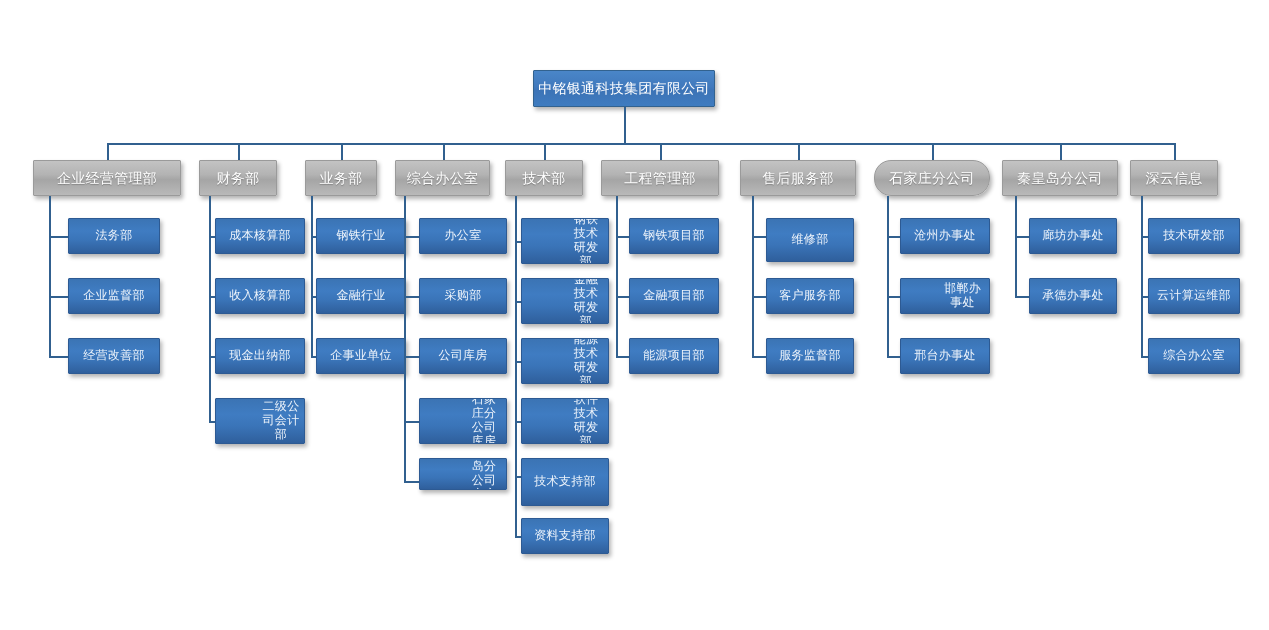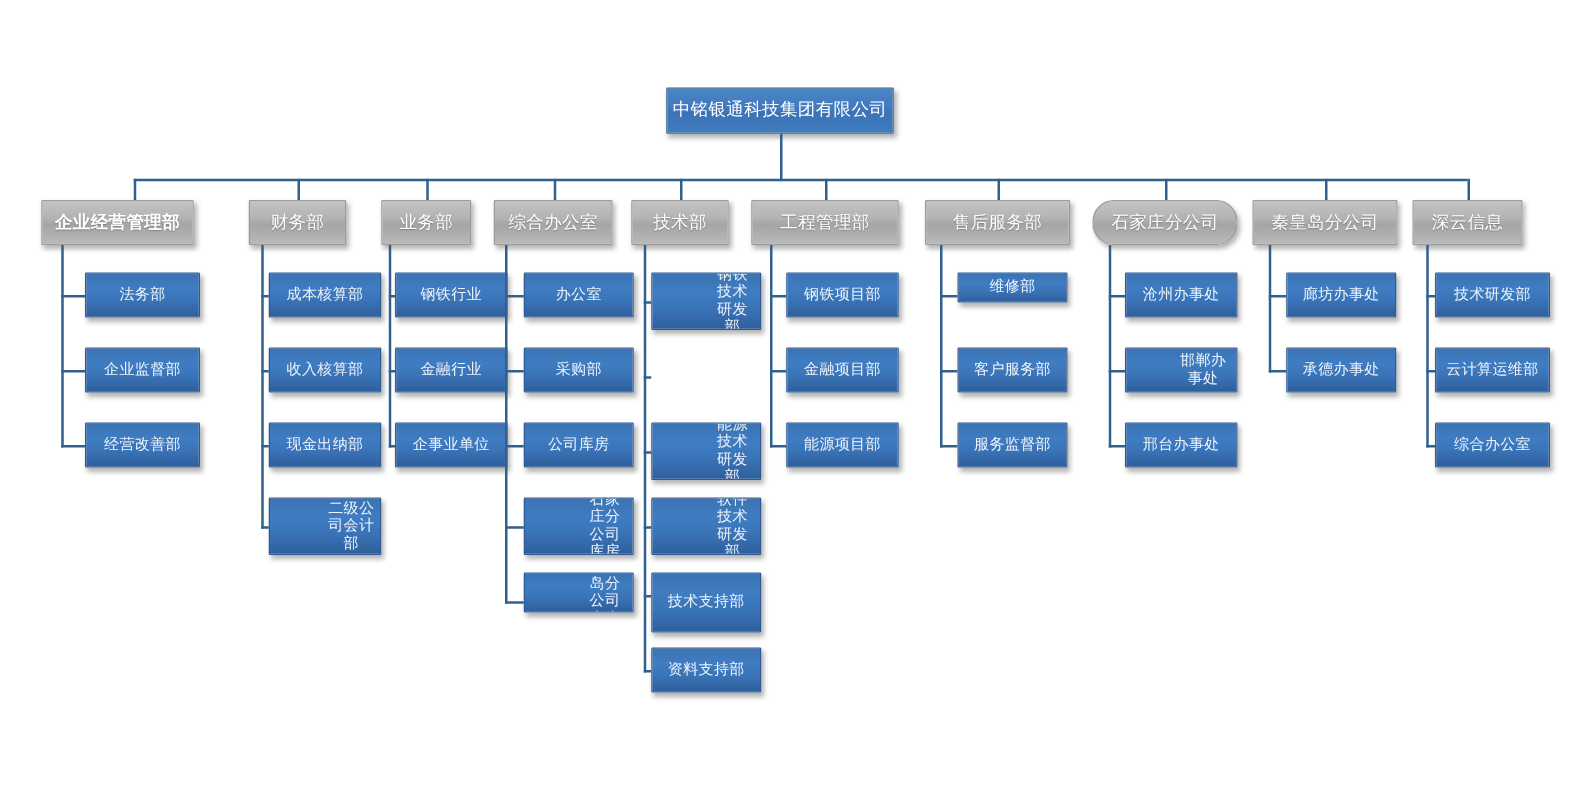--- a/index.html
+++ b/index.html
@@ -79,21 +79,21 @@
 </head>
 <body>
 
 <div id="chart-root">
     <div class="node root" style="left: 533px; top: 70px; width: 182px; height: 37px;">
       <span class="label">中铭银通科技集团有限公司</span>
     </div>
     <div class="conn v" style="left: 624px; top: 107px; height: 38px;"></div>
     <div class="conn h" style="left: 107px; top: 143px; width: 1067px;"></div>
     <div class="conn v" style="left: 107px; top: 143px; height: 17px;"></div>
-    <div class="node dept" style="left: 33px; top: 160px; width: 122px; height: 36px; font-weight: bold;">
+    <div class="node dept" style="left: 33px; top: 160px; width: 148px; height: 36px;">
       <span class="label">企业经营管理部</span>
     </div>
     <div class="node child" style="left: 68px; top: 218px; width: 92px; height: 36px;">
       <span class="label">法务部</span>
     </div>
     <div class="conn h" style="left: 49px; top: 236px; width: 19px;"></div>
     <div class="node child" style="left: 68px; top: 278px; width: 92px; height: 36px;">
       <span class="label">企业监督部</span>
     </div>
     <div class="conn h" style="left: 49px; top: 296px; width: 19px;"></div>
@@ -166,20 +166,23 @@
     <div class="conn h" style="left: 404px; top: 481px; width: 15px;"></div>
     <div class="conn v" style="left: 404px; top: 196px; height: 287px;"></div>
     <div class="conn v" style="left: 544px; top: 143px; height: 17px;"></div>
     <div class="node dept" style="left: 505px; top: 160px; width: 78px; height: 36px;">
       <span class="label">技术部</span>
     </div>
     <div class="node child two-line" style="left: 521px; top: 218px; width: 88px; height: 46px;">
       <span class="label">钢铁技术研发部</span>
     </div>
     <div class="conn h" style="left: 515px; top: 241px; width: 6px;"></div>
+    <div class="node child two-line" style="left: 521px; top: 278px; width: 88px; height: 46px;">
+      <span class="label">金融技术研发部</span>
+    </div>
     <div class="conn h" style="left: 515px; top: 301px; width: 6px;"></div>
     <div class="node child two-line" style="left: 521px; top: 338px; width: 88px; height: 46px;">
       <span class="label">能源技术研发部</span>
     </div>
     <div class="conn h" style="left: 515px; top: 361px; width: 6px;"></div>
     <div class="node child two-line" style="left: 521px; top: 398px; width: 88px; height: 46px;">
       <span class="label">软件技术研发部</span>
     </div>
     <div class="conn h" style="left: 515px; top: 421px; width: 6px;"></div>
     <div class="node child" style="left: 521px; top: 458px; width: 88px; height: 48px;">
@@ -205,21 +208,21 @@
     <div class="conn h" style="left: 616px; top: 296px; width: 13px;"></div>
     <div class="node child" style="left: 629px; top: 338px; width: 90px; height: 36px;">
       <span class="label">能源项目部</span>
     </div>
     <div class="conn h" style="left: 616px; top: 356px; width: 13px;"></div>
     <div class="conn v" style="left: 616px; top: 196px; height: 162px;"></div>
     <div class="conn v" style="left: 798px; top: 143px; height: 17px;"></div>
     <div class="node dept" style="left: 740px; top: 160px; width: 116px; height: 36px;">
       <span class="label">售后服务部</span>
     </div>
-    <div class="node child" style="left: 766px; top: 218px; width: 88px; height: 24px; align-items: center;">
+    <div class="node child" style="left: 766px; top: 218px; width: 88px; height: 44px; align-items: center;">
       <span class="label">维修部</span>
     </div>
     <div class="conn h" style="left: 752px; top: 236px; width: 14px;"></div>
     <div class="node child" style="left: 766px; top: 278px; width: 88px; height: 36px;">
       <span class="label">客户服务部</span>
     </div>
     <div class="conn h" style="left: 752px; top: 296px; width: 14px;"></div>
     <div class="node child" style="left: 766px; top: 338px; width: 88px; height: 36px;">
       <span class="label">服务监督部</span>
     </div>

